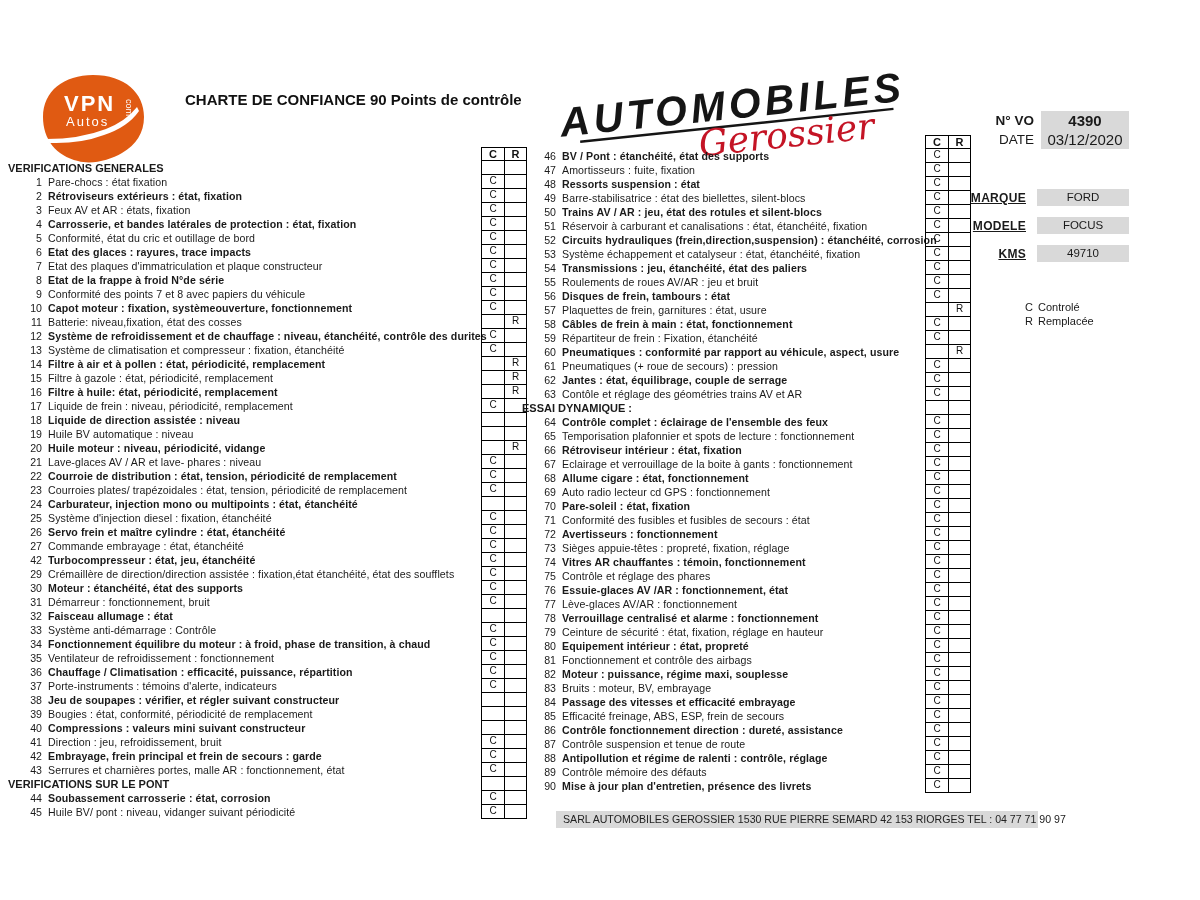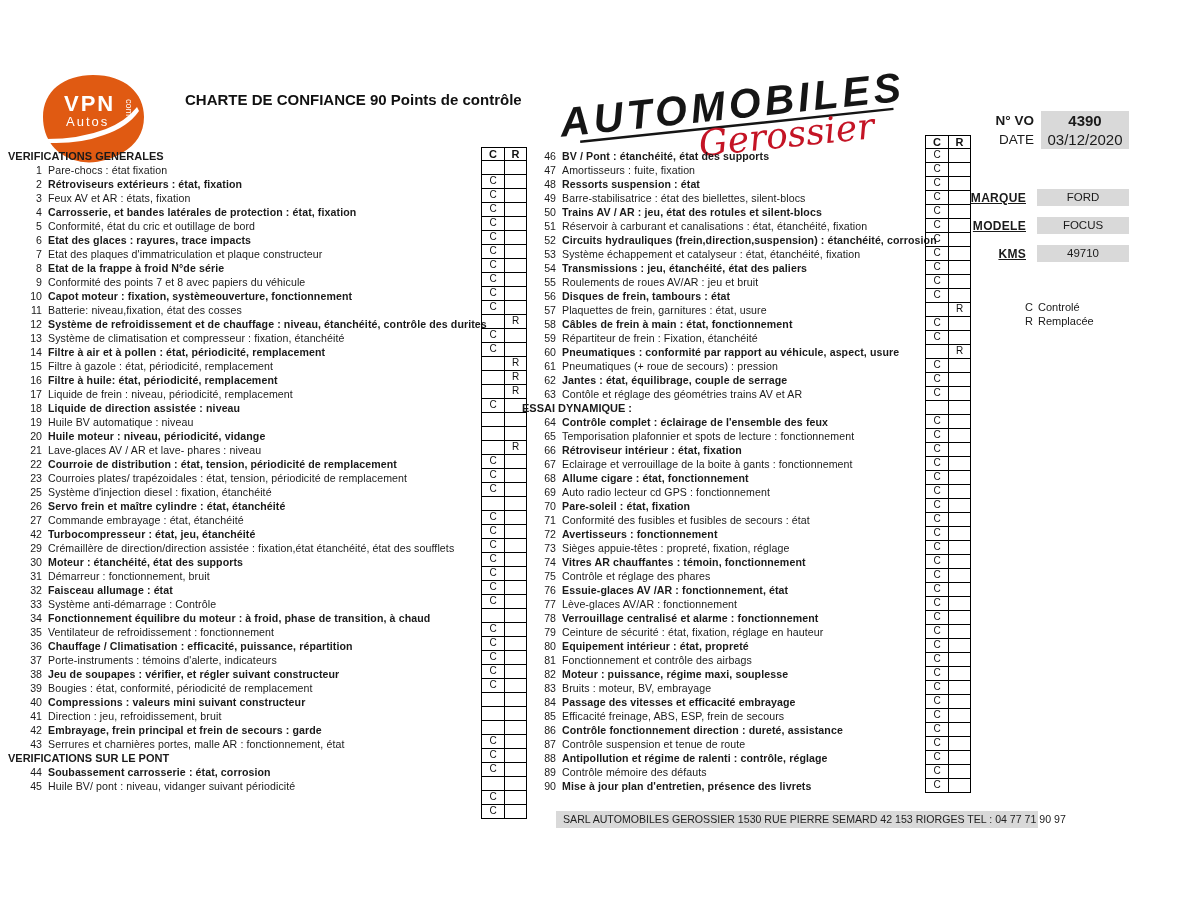--- a/index.html
+++ b/index.html
@@ -126,21 +126,21 @@
     <div class="legend-row">
       <span class="lg-code">C</span>
       <span class="lg-lbl">Controlé</span>
     </div>
     <div class="legend-row">
       <span class="lg-code">R</span>
       <span class="lg-lbl">Remplacée</span>
     </div>
   </div>
 
-  <div class="list" style="left:8px; top:108px; width:470px;">
+  <div class="list" style="left:8px; top:120px; width:470px;">
       <div class="trow"></div>
       <div class="trow section">VERIFICATIONS GENERALES</div>
       <div class="trow">
         <span class="num">1</span>
         <span class="lbl">Pare-chocs : état fixation</span>
       </div>
       <div class="trow bold">
         <span class="num">2</span>
         <span class="lbl">Rétroviseurs extérieurs : état, fixation</span>
       </div>
@@ -221,20 +221,24 @@
         <span class="lbl">Lave-glaces AV / AR et lave- phares : niveau</span>
       </div>
       <div class="trow bold">
         <span class="num">22</span>
         <span class="lbl">Courroie de distribution : état, tension, périodicité de remplacement</span>
       </div>
       <div class="trow">
         <span class="num">23</span>
         <span class="lbl">Courroies plates/ trapézoidales : état, tension, périodicité de remplacement</span>
       </div>
+      <div class="trow bold">
+        <span class="num">24</span>
+        <span class="lbl">Carburateur, injection mono ou multipoints : état, étanchéité</span>
+      </div>
       <div class="trow">
         <span class="num">25</span>
         <span class="lbl">Système d'injection diesel : fixation, étanchéité</span>
       </div>
       <div class="trow bold">
         <span class="num">26</span>
         <span class="lbl">Servo frein et maître cylindre : état, étanchéité</span>
       </div>
       <div class="trow">
         <span class="num">27</span>

